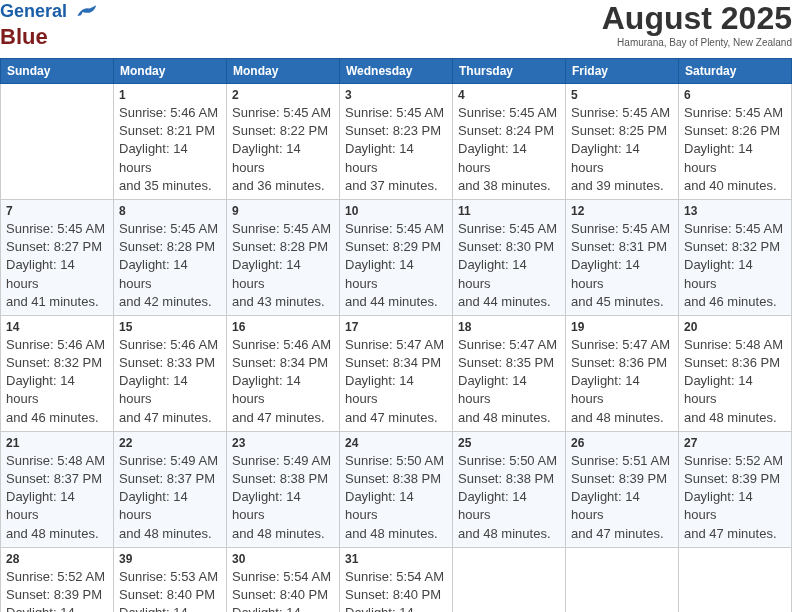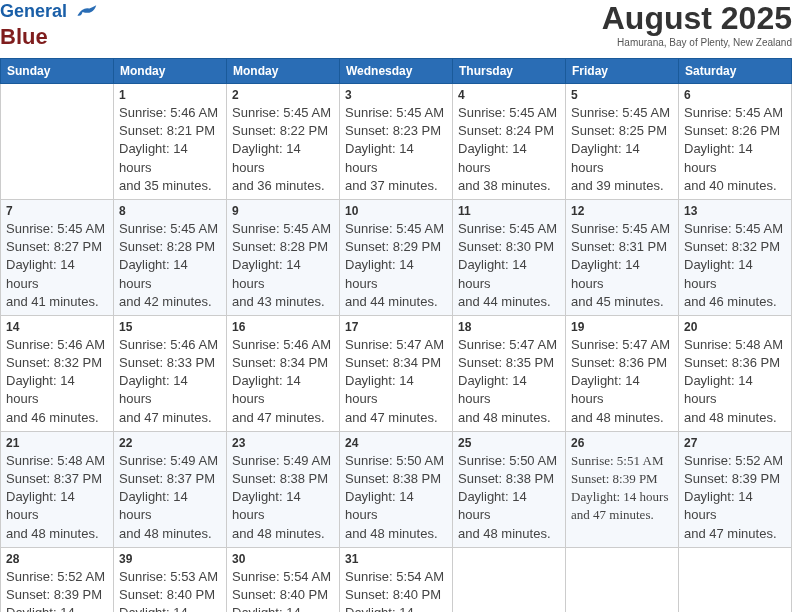--- a/index.html
+++ b/index.html
@@ -308,21 +308,21 @@
           </td>
           <td>
             <span class="day-num">25</span>
             <div class="cell-content" style="white-space: pre-line;">Sunrise: 5:50 AM
 Sunset: 8:38 PM
 Daylight: 14 hours
 and 48 minutes.</div>
           </td>
           <td>
             <span class="day-num">26</span>
-            <div class="cell-content" style="white-space: pre-line; font-family: Liberation Serif, serif;">Sunrise: 5:51 AM
+            <div class="cell-content" style="white-space: pre-line;">Sunrise: 5:51 AM
 Sunset: 8:39 PM
 Daylight: 14 hours
 and 47 minutes.</div>
           </td>
           <td>
             <span class="day-num">27</span>
             <div class="cell-content" style="white-space: pre-line;">Sunrise: 5:52 AM
 Sunset: 8:39 PM
 Daylight: 14 hours
 and 47 minutes.</div>

